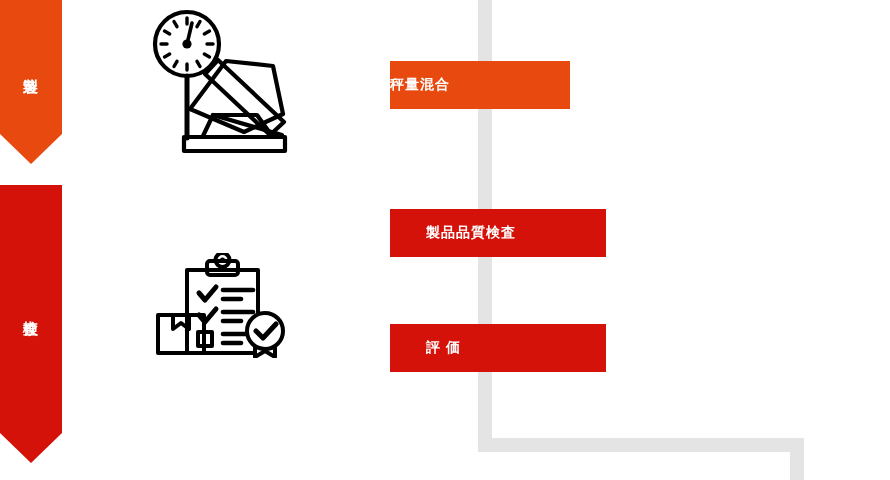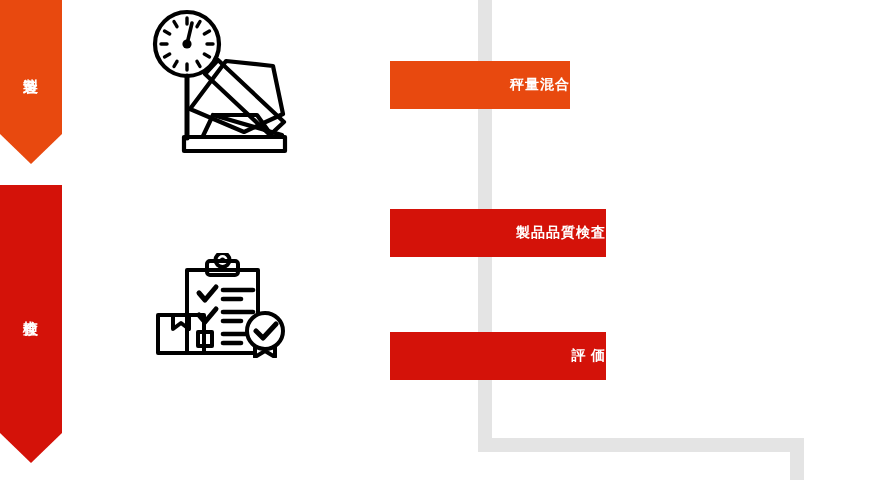--- a/index.html
+++ b/index.html
@@ -84,33 +84,33 @@
   #stage-arrow-inspection .label { top: 0; height: 248px; }
 
   
   .banner {
     position: absolute;
     left: 390px;
     width: 180px;
     height: 48px;
     display: flex;
     align-items: center;
-    justify-content: flex-end;
+    justify-content: flex-start;
     color: #ffffff;
     font-size: 14px;
     font-weight: bold;
     letter-spacing: 1px;
     white-space: pre;
   }
   .banner.orange { background: #e8490f; }
   .banner.red    { background: #d41209; padding-left: 36px; }
 
   #banner-weighing  { top: 61px; }
   #banner-quality   { top: 209px; }
-  #banner-eval      { top: 332px; font-family: Liberation Serif, serif; }
+  #banner-eval      { top: 324px; }
 
   
   .icon-wrap {
     position: absolute;
   }
   .icon-wrap svg { display: block; }
 </style>
 </head>
 <body>
 

